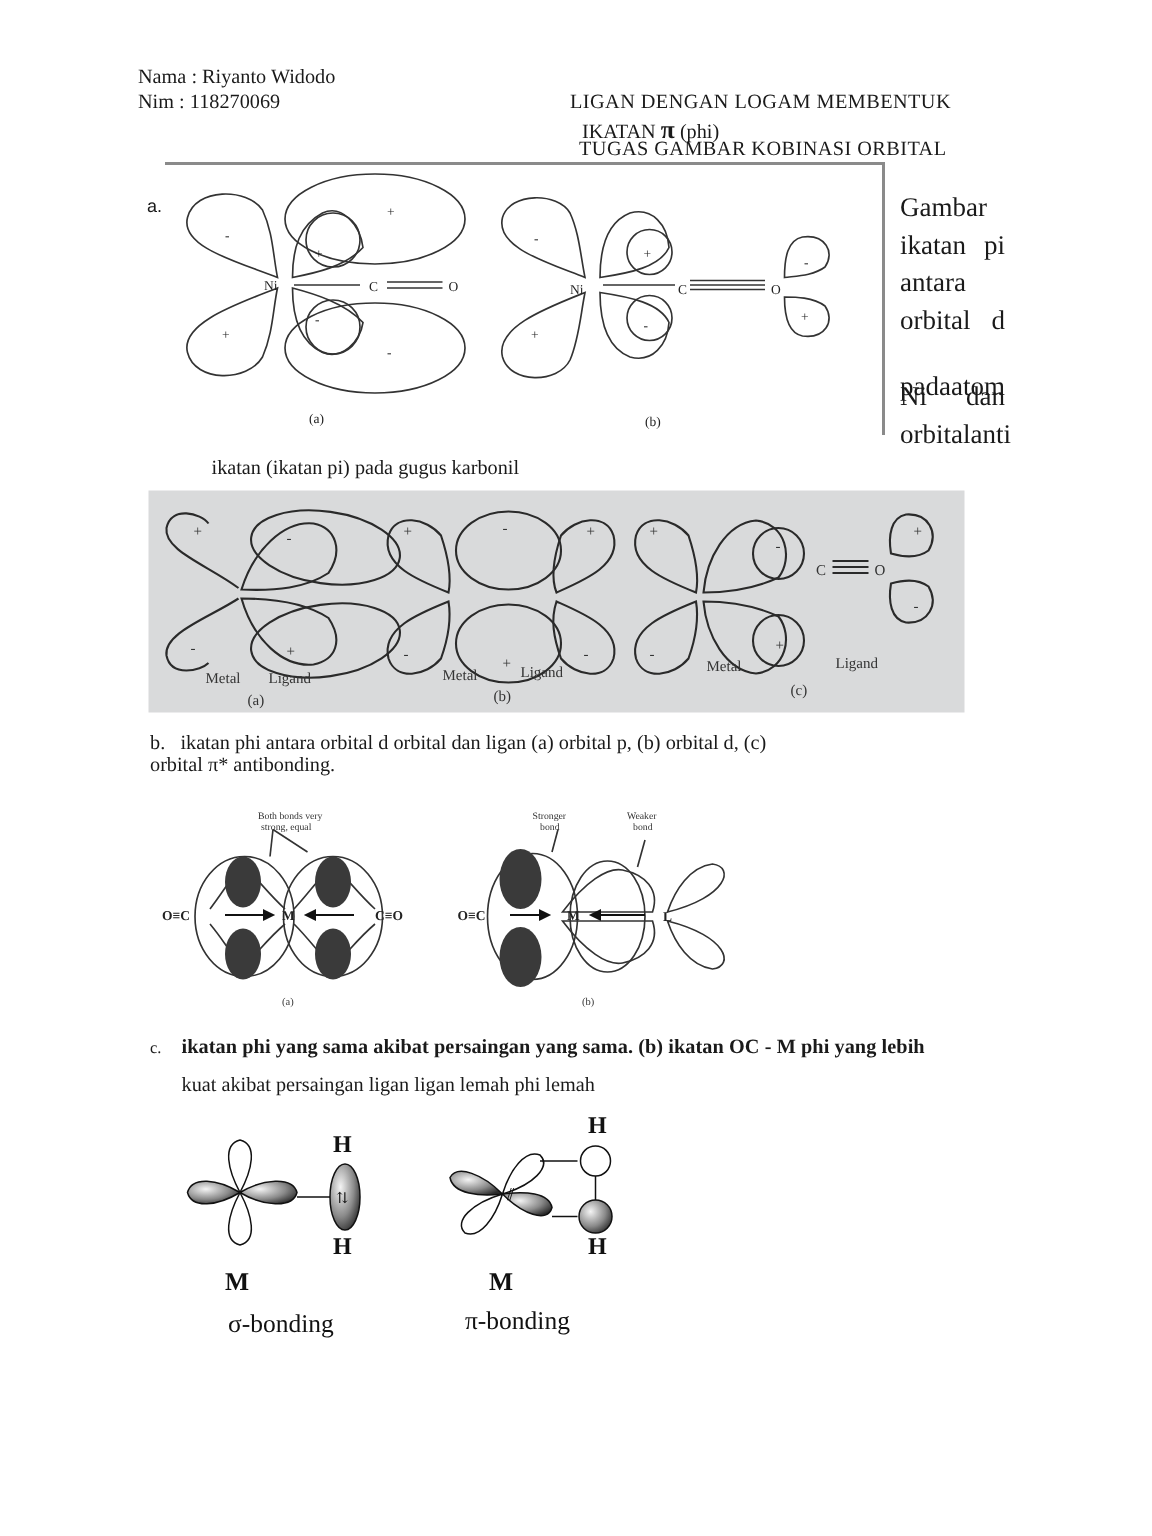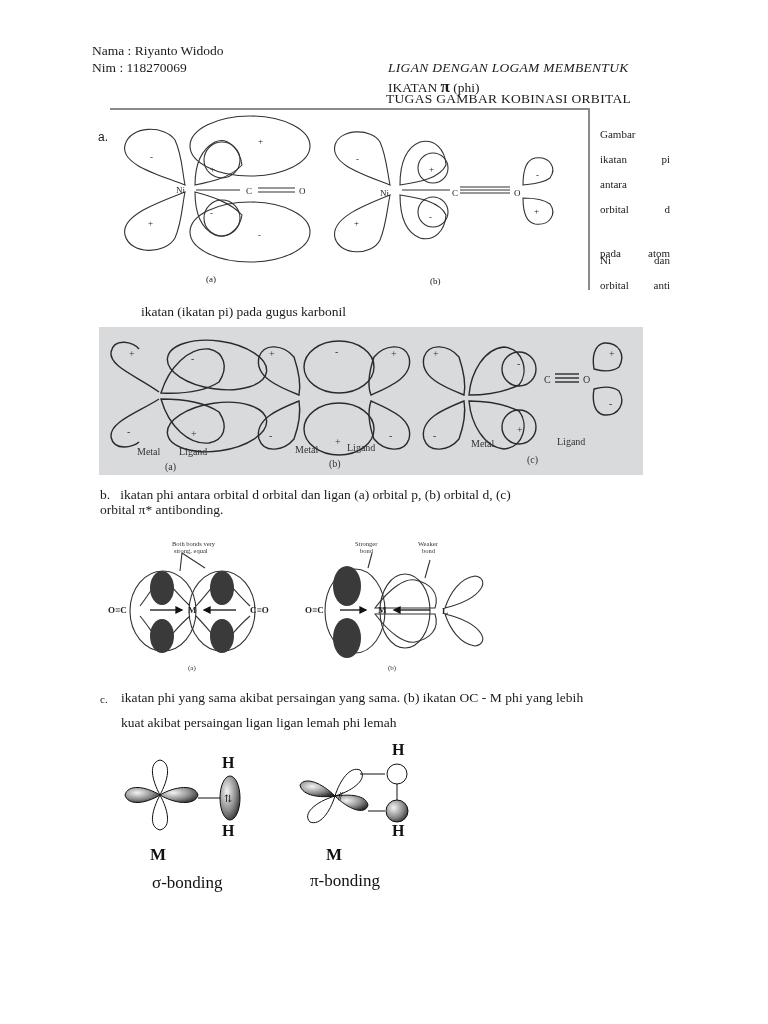--- a/index.html
+++ b/index.html
@@ -5,29 +5,29 @@
   * { box-sizing: border-box; margin: 0; padding: 0; }
   html, body { width: 768px; height: 1024px; background: #ffffff; overflow: hidden; }
   body { position: relative; font-family: "Liberation Serif", "DejaVu Serif", serif; color: #1a1a1a; }
   .abs { position: absolute; }
   .t13 { font-size: 13.5px; line-height: 16px; }
   .serif { font-family: "Liberation Serif", "DejaVu Serif", serif; }
   .sans { font-family: "Liberation Sans", "DejaVu Sans", sans-serif; }
   svg text { font-family: "Liberation Serif", "DejaVu Serif", serif; }
   .fig1 { left: 110px; top: 108px; width: 480px; height: 182px; background: #ffffff; border-top: 2px solid #8a8a8a; border-right: 2px solid #8a8a8a; }
   .fig2 { left: 99px; top: 327px; width: 544px; height: 148px; background: #d9dadb; }
-  .side-line { position:absolute; left: 600px; font-size: 11px; width: 70px; display:flex; justify-content: space-between; }
+  .side-line { position:absolute; left: 600px; font-size: 18px; width: 70px; display:flex; justify-content: space-between; }
 </style>
 </head>
 <body>
 
 <div class="abs t13 serif" style="left:92px; top:43px;text-align:right;">Nama : Riyanto Widodo</div>
 <div class="abs t13 serif" style="left:92px; top:60px;">Nim : 118270069</div>
 <div class="abs t13 serif" style="left:386px; top:43px; letter-spacing:0.3px;margin-top:48px;">TUGAS GAMBAR KOBINASI ORBITAL</div>
-<div class="abs t13 serif" style="left:388px; top:60px; letter-spacing:0.3px;font-style:italic;">LIGAN DENGAN LOGAM MEMBENTUK</div>
+<div class="abs t13 serif" style="left:380px; top:60px; letter-spacing:0.3px;">LIGAN DENGAN LOGAM MEMBENTUK</div>
 <div class="abs t13 serif" style="left:388px; top:79px;">
   <span>IKATAN </span><span style="font-size:17px; font-weight:bold;">π</span><span> (phi)</span>
 </div>
 
 <div class="abs sans" style="left:98px; top:130px; font-size:12px;">a.</div>
 
 <div class="abs fig1">
   <svg width="478" height="180" viewBox="0 0 478 180">
     <g fill="none" stroke="#333" stroke-width="1.1">
 
@@ -237,21 +237,21 @@
       <text x="322" y="15">bond</text>
     </g>
     <g font-size="7" fill="#333">
       <text x="88" y="132">(a)</text>
       <text x="288" y="132">(b)</text>
     </g>
   </svg>
 </div>
 
 <div class="abs t13 serif" style="left:100px; top:691px; font-size:11px;">c.</div>
-<div class="abs t13 serif" style="left:121px; top:690px; width:548px; text-align:justify; letter-spacing:0.05px;">ikatan phi yang sama akibat persaingan yang sama. (b) ikatan OC - M phi yang lebih</div>
+<div class="abs t13 serif" style="left:121px; top:690px; width:548px; text-align:justify; letter-spacing:0.05px;font-weight:bold;">ikatan phi yang sama akibat persaingan yang sama. (b) ikatan OC - M phi yang lebih</div>
 <div class="abs t13 serif" style="left:121px; top:715px;">kuat akibat persaingan ligan ligan lemah phi lemah</div>
 
 <div class="abs" style="left:110px; top:738px; width:320px; height:160px;">
   <svg width="320" height="160" viewBox="0 0 320 160">
     <defs>
       <radialGradient id="g1" cx="0.35" cy="0.35" r="0.75">
         <stop offset="0" stop-color="#f4f4f4"></stop>
           <stop offset="0.6" stop-color="#8a8a8a"></stop>
           <stop offset="1" stop-color="#2a2a2a"></stop>
       </radialGradient>

